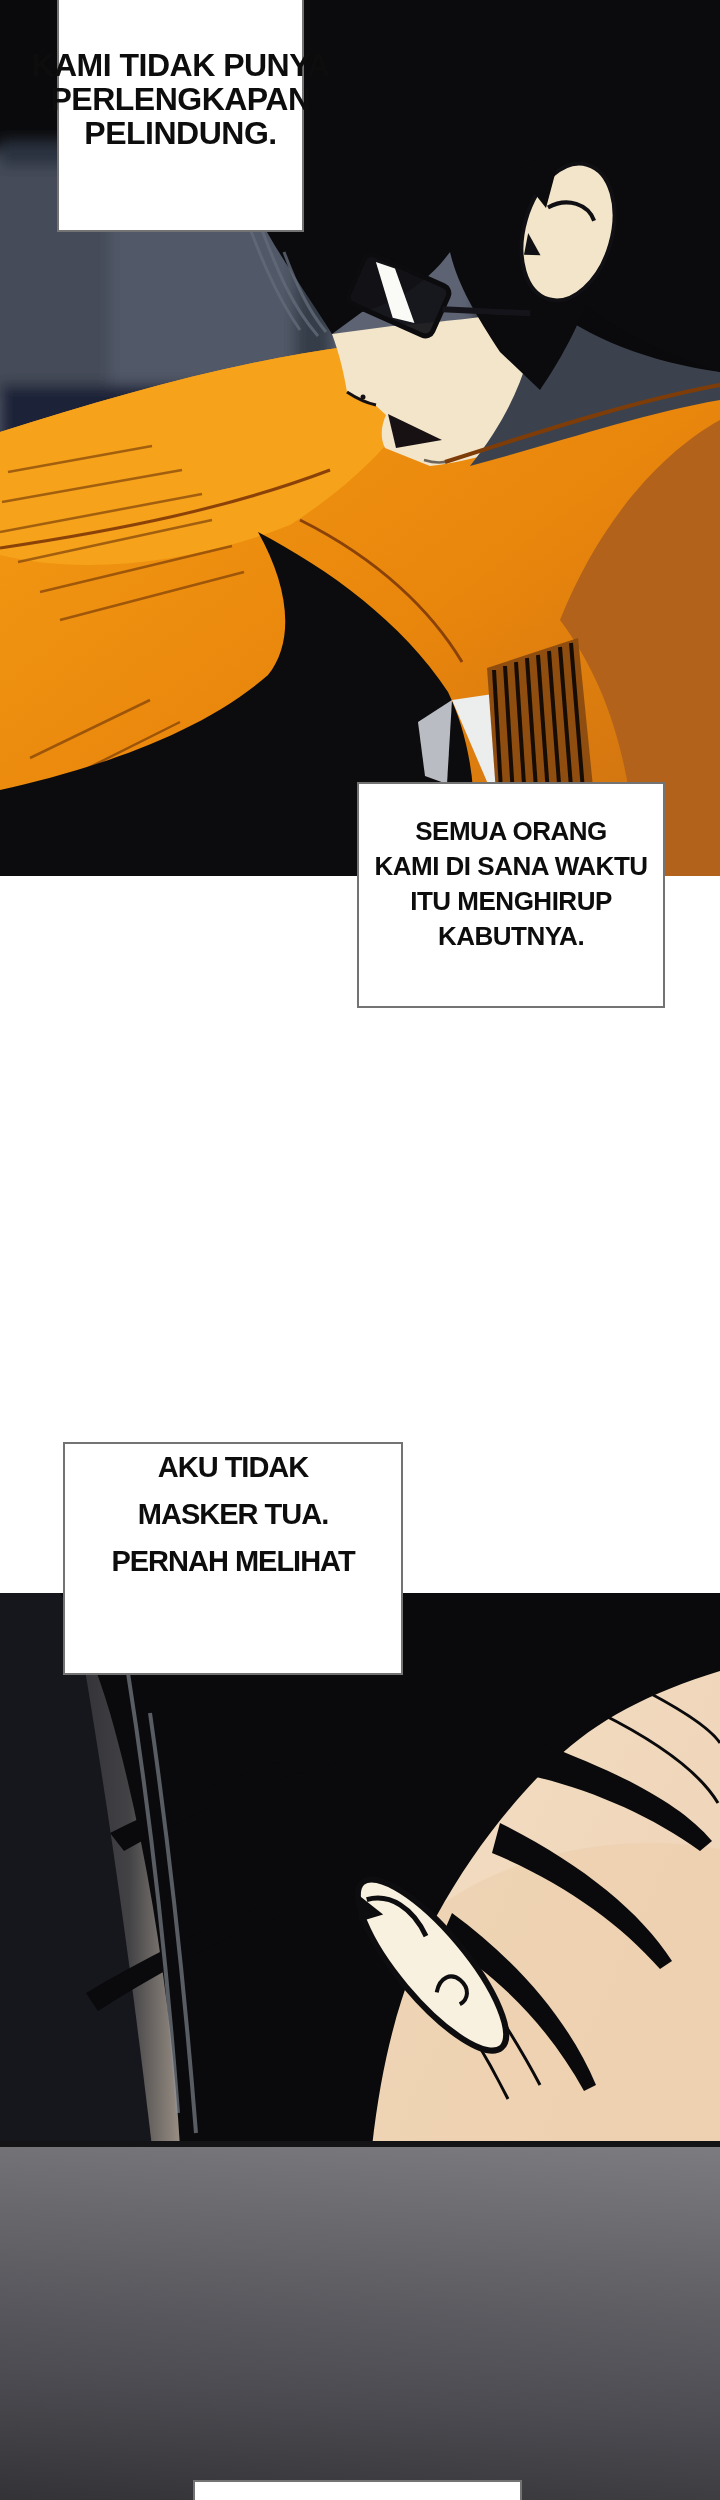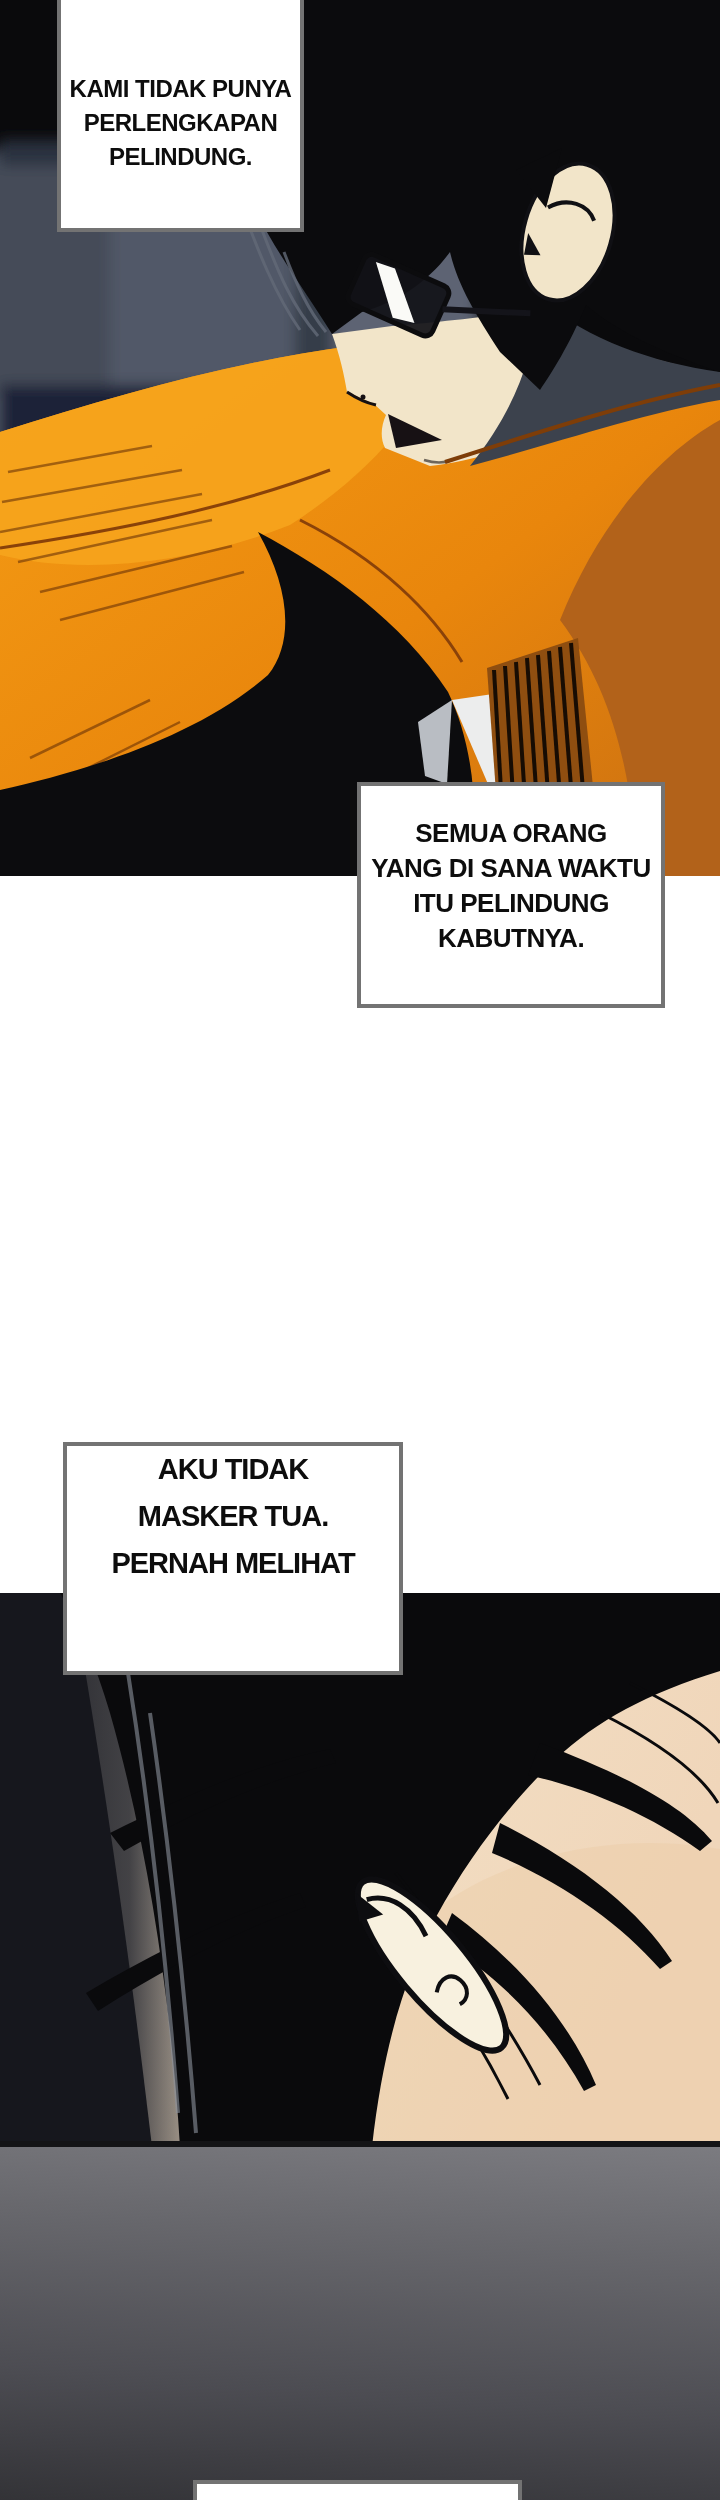--- a/index.html
+++ b/index.html
@@ -2,26 +2,26 @@
 <html><head>
 <meta charset="utf-8">
 <style>
   html,body{margin:0;padding:0;background:#ffffff;}
   .page{position:relative;width:720px;height:2500px;background:#ffffff;overflow:hidden;
         font-family:"Liberation Sans",sans-serif;}
   .panel{position:absolute;left:0;width:720px;}
   .panel svg{display:block;}
   .floor{position:absolute;left:0;top:2147px;width:720px;height:353px;
          background:linear-gradient(184deg,#7b7b80 0%,#67676c 28%,#4c4c52 68%,#333337 100%);}
-  .bubble{position:absolute;box-sizing:border-box;background:#ffffff;border:4px solid #737373;
+  .bubble{position:absolute;box-sizing:border-box;background:#ffffff;border:2px solid #737373;
           display:flex;flex-direction:column;align-items:center;z-index:10;
           color:#0d0d0d;font-weight:700;text-align:center;letter-spacing:-0.5px;}
   .bubble .ln{display:block;white-space:nowrap;}
-  .bubble1{left:57px;top:0;width:247px;height:232px;border-top:none;padding-top:72px;
-           font-size:24px;line-height:34px;}
+  .bubble1{left:57px;top:0;width:247px;height:232px;border-top:none;padding-top:48px;
+           font-size:32px;line-height:34px;}
   .bubble2{left:357px;top:782px;width:308px;height:226px;padding-top:30px;
            font-size:26px;line-height:35px;}
   .bubble3{left:63px;top:1442px;width:340px;height:233px;
            font-size:29px;line-height:47px;letter-spacing:-1px;}
   .bubble4{left:193px;top:2480px;width:329px;height:24px;border-bottom:none;z-index:11;}
 </style>
 </head>
 <body>
 
 <div class="page">
@@ -202,22 +202,22 @@
   <div class="floor"></div>
 
   <div class="bubble bubble1">
     <span class="ln">KAMI TIDAK PUNYA</span>
     <span class="ln">PERLENGKAPAN</span>
     <span class="ln">PELINDUNG.</span>
   </div>
 
   <div class="bubble bubble2">
     <span class="ln">SEMUA ORANG</span>
-    <span class="ln">YANG DI SANA WAKTU</span>
-    <span class="ln">ITU PELINDUNG</span>
+    <span class="ln">KAMI DI SANA WAKTU</span>
+    <span class="ln">ITU MENGHIRUP</span>
     <span class="ln">KABUTNYA.</span>
   </div>
 
   <div class="bubble bubble3">
     <span class="ln">AKU TIDAK</span>
     <span class="ln">MASKER TUA.</span>
     <span class="ln">PERNAH MELIHAT</span>
   </div>
 
   <div class="bubble bubble4"></div>

